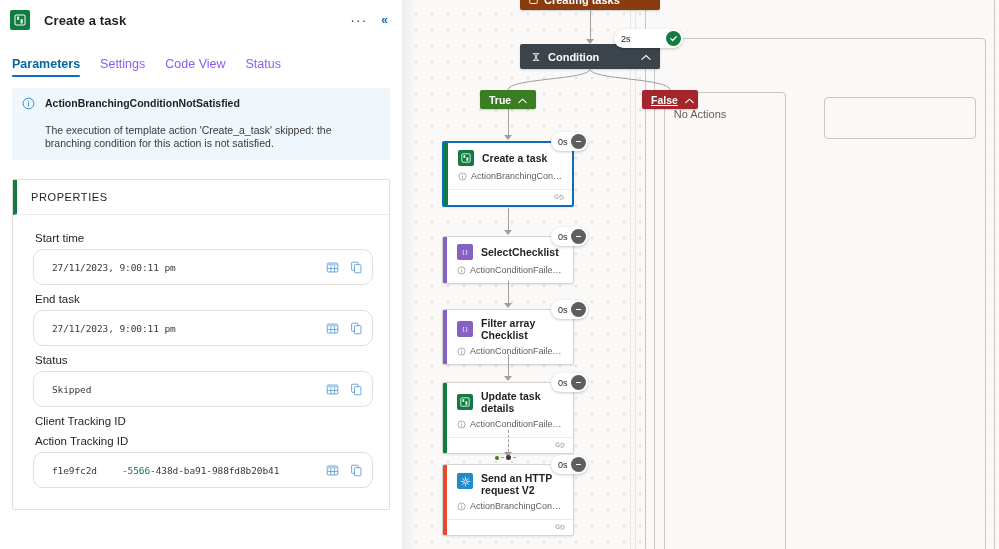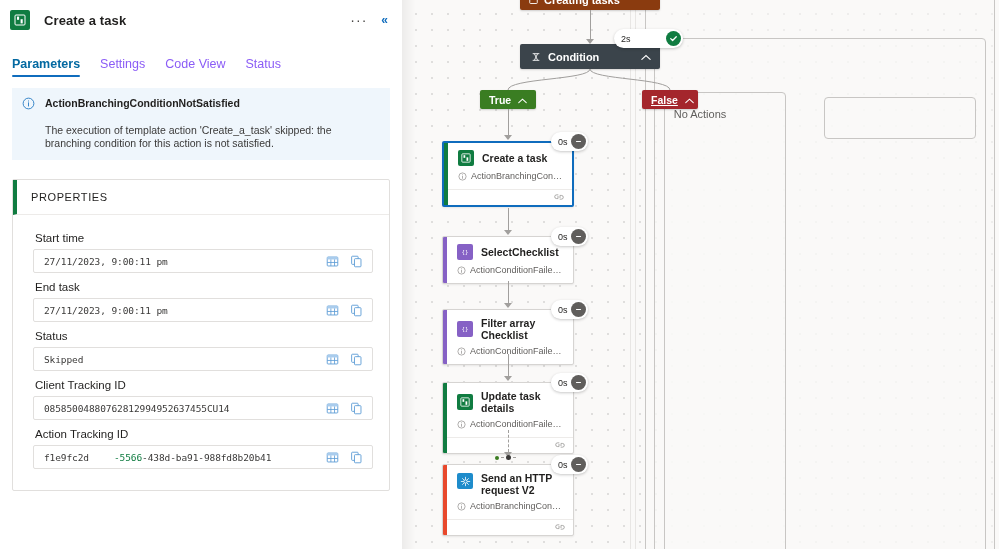--- a/index.html
+++ b/index.html
@@ -43,22 +43,22 @@
   .notice-text{color:#3b3a39;}
 
   .props{margin:19px 12px 0 12px;border:1px solid #e1dfdd;border-radius:2px;
          background:#fff;box-sizing:border-box;}
   .props-head{border-left:4px solid #107c41;padding:11px 0 11px 14px;
               border-bottom:1px solid #edebe9;font-size:11px;letter-spacing:.6px;
               color:#201f1e;font-weight:400;}
   .props-body{padding:9px 16px 18px 20px;}
   .field{margin-bottom:3px;}
   .field-label{font-size:11.5px;color:#201f1e;margin:8px 0 5px 2px;}
-  .field-box{display:flex;align-items:center;border:1px solid #e1dfdd;border-radius:2px;
-             height:24px;background:#fff;box-sizing:border-box;}
+  .field-box{display:flex;align-items:center;border:1px solid #e1dfdd;border-radius:10px;
+             height:36px;background:#fff;box-sizing:border-box;padding-left:8px;}
   .field-val{flex:1;padding:0 8px 0 10px;font-family:"DejaVu Sans Mono", monospace;
              font-size:9.5px;color:#3b3a39;white-space:nowrap;overflow:hidden;
              text-overflow:ellipsis;letter-spacing:-.1px;}
   .field-val .g{color:#107c41;margin-left:25px;}
   .field-icons{display:flex;align-items:center;gap:11px;padding:0 9px 0 4px;}
   .ficon{width:13px;height:13px;color:#5b9bd5;flex:0 0 13px;cursor:pointer;}
   .ficon svg{display:block;}
 
   
   .canvas{position:relative;flex:1;height:549px;overflow:hidden;
@@ -246,38 +246,20 @@
                   <rect x="2" y="1.5" width="8" height="10" rx="1" fill="#ffffff" stroke="#5b9bd5" stroke-width="1.1"></rect>
                   <rect x="5.5" y="4.5" width="8" height="10" rx="1" fill="#ffffff" stroke="#5b9bd5" stroke-width="1.1"></rect>
                 </svg>
               </span>
             </div>
           </div>
         </div>
 
         <div class="field">
           <div class="field-label">Client Tracking ID</div>
-          <div class="field-box">
-            <div class="field-val">08585004880762812994952637455CU14</div>
-            <div class="field-icons">
-              <span class="ficon">
-                <svg width="13" height="13" viewBox="0 0 16 16">
-                  <rect x="1.5" y="2.5" width="13" height="11" rx="1" fill="none" stroke="#5b9bd5" stroke-width="1.1"></rect>
-                  <rect x="1.5" y="2.5" width="13" height="3" fill="#a9cced" stroke="none"></rect>
-                  <path d="M6 5.5V13.5M10.5 5.5V13.5M1.5 9.2H14.5" stroke="#5b9bd5" stroke-width="1"></path>
-                </svg>
-              </span>
-              <span class="ficon">
-                <svg width="13" height="13" viewBox="0 0 16 16">
-                  <rect x="2" y="1.5" width="8" height="10" rx="1" fill="#ffffff" stroke="#5b9bd5" stroke-width="1.1"></rect>
-                  <rect x="5.5" y="4.5" width="8" height="10" rx="1" fill="#ffffff" stroke="#5b9bd5" stroke-width="1.1"></rect>
-                </svg>
-              </span>
-            </div>
-          </div>
         </div>
 
         <div class="field">
           <div class="field-label">Action Tracking ID</div>
           <div class="field-box">
             <div class="field-val"><span>f1e9fc2d</span><span class="g">-5566</span><span>-438d-ba91-988fd8b20b41</span></div>
             <div class="field-icons">
               <span class="ficon">
                 <svg width="13" height="13" viewBox="0 0 16 16">
                   <rect x="1.5" y="2.5" width="13" height="11" rx="1" fill="none" stroke="#5b9bd5" stroke-width="1.1"></rect>

